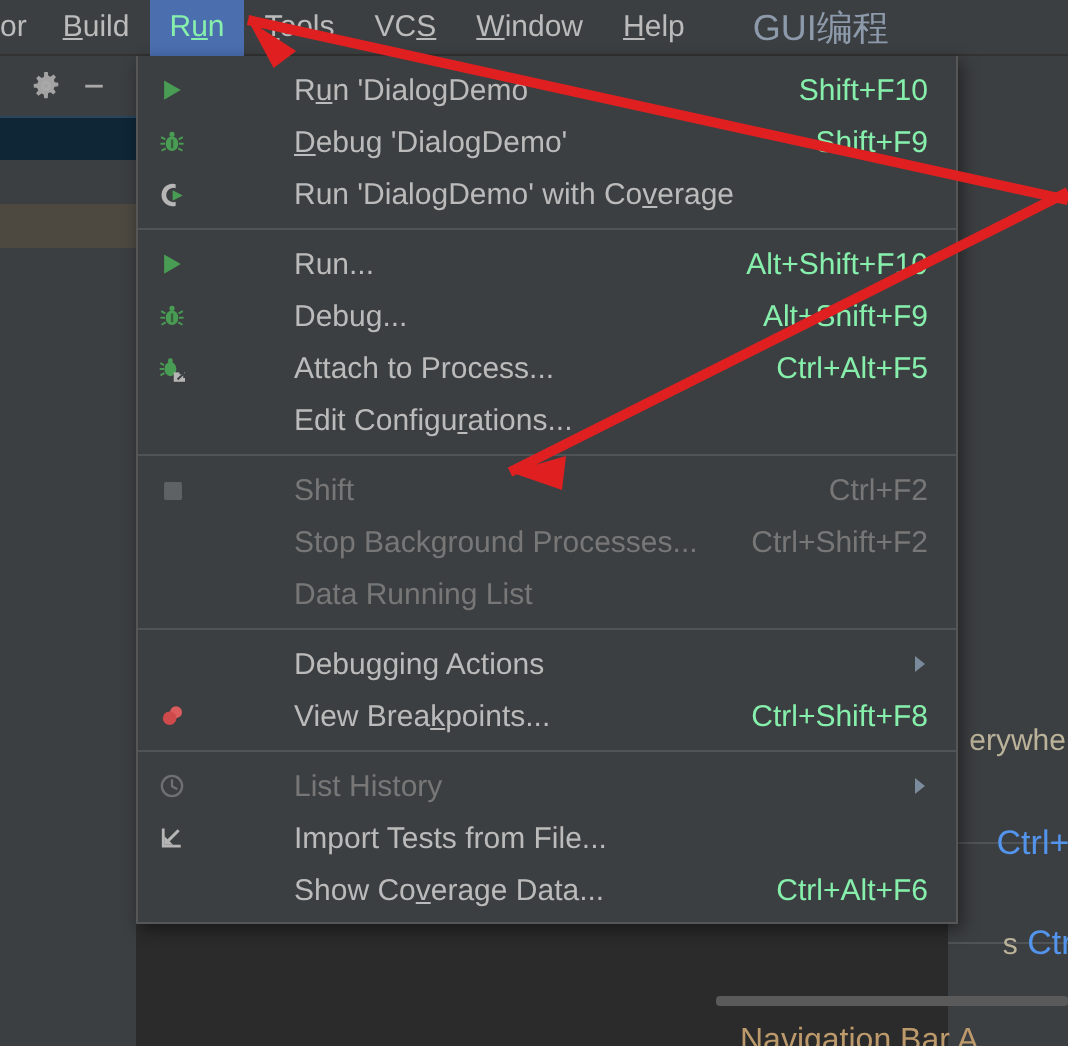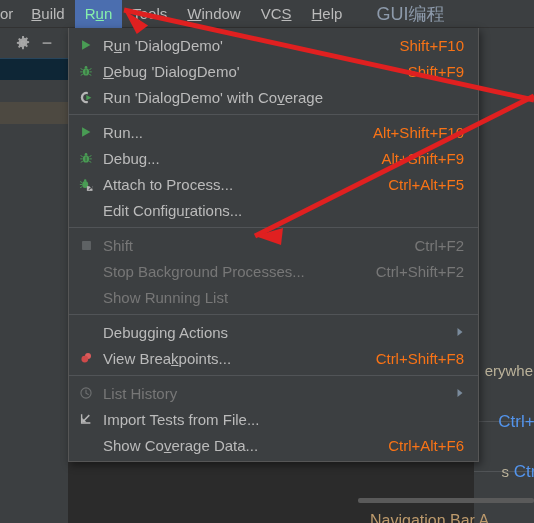--- a/index.html
+++ b/index.html
@@ -89,23 +89,23 @@
   .menu-item {
     position: relative; display: flex; align-items: center;
     height: 26px; padding: 0 14px 0 0;
     color: #bbbbbb; font-size: 15px; white-space: nowrap;
   }
   .menu-item.disabled { color: #777777; }
   .mi-icon {
     width: 34px; min-width: 34px; height: 26px;
     display: flex; align-items: center; justify-content: center;
   }
-  .mi-label { flex: 1 1 auto; }
+  .mi-label { flex: 1 1 auto; margin-left: 44px; }
   .mi-label .mn { text-decoration: underline; }
-  .mi-shortcut { color: #f97316; font-size: 15px; padding-left: 18px; }
+  .mi-shortcut { color: #86efac; font-size: 15px; padding-left: 18px; }
   .menu-item.disabled .mi-shortcut { color: #777777; }
   .mi-arrow {
     width: 14px; min-width: 14px; display: flex;
     align-items: center; justify-content: flex-end;
   }
   .mi-arrow svg { display: block; }
   .menu-sep {
     height: 1px; margin: 4px 0 4px 0; background: #515457;
   }
 
@@ -156,24 +156,24 @@
       <div class="menubar-item">
         <span><span class="mn">B</span>uild</span>
       </div>
       <div class="menubar-item selected">
         <span>R<span class="mn">u</span>n</span>
       </div>
       <div class="menubar-item">
         <span><span class="mn">T</span>ools</span>
       </div>
       <div class="menubar-item">
+        <span>VC<span class="mn">S</span></span>
+      </div>
+      <div class="menubar-item">
         <span><span class="mn">W</span>indow</span>
-      </div>
-      <div class="menubar-item">
-        <span>VC<span class="mn">S</span></span>
       </div>
       <div class="menubar-item">
         <span><span class="mn">H</span>elp</span>
       </div>
       <div class="menubar-item plugin">
         <span>GUI编程</span>
       </div>
     </div>
 
   <div class="menu" id="run-menu">
@@ -274,21 +274,21 @@
         <span class="mi-label">Shift</span>
         <span class="mi-shortcut">Ctrl+F2</span>
       </div>
       <div class="menu-item disabled">
         <span class="mi-icon"></span>
         <span class="mi-label">Stop Background Processes...</span>
         <span class="mi-shortcut">Ctrl+Shift+F2</span>
       </div>
       <div class="menu-item disabled">
         <span class="mi-icon"></span>
-        <span class="mi-label">Show Running List</span>
+        <span class="mi-label">Data Running List</span>
       </div>
       <div class="menu-sep"></div>
       <div class="menu-item">
         <span class="mi-icon"></span>
         <span class="mi-label">Debugging Actions</span>
         <span class="mi-arrow">
           <svg width="8" height="10" viewBox="0 0 8 10">
             <path d="M1.5 1 L6.5 5 L1.5 9 z" fill="#7a8b9c"></path>
           </svg>
         </span>

